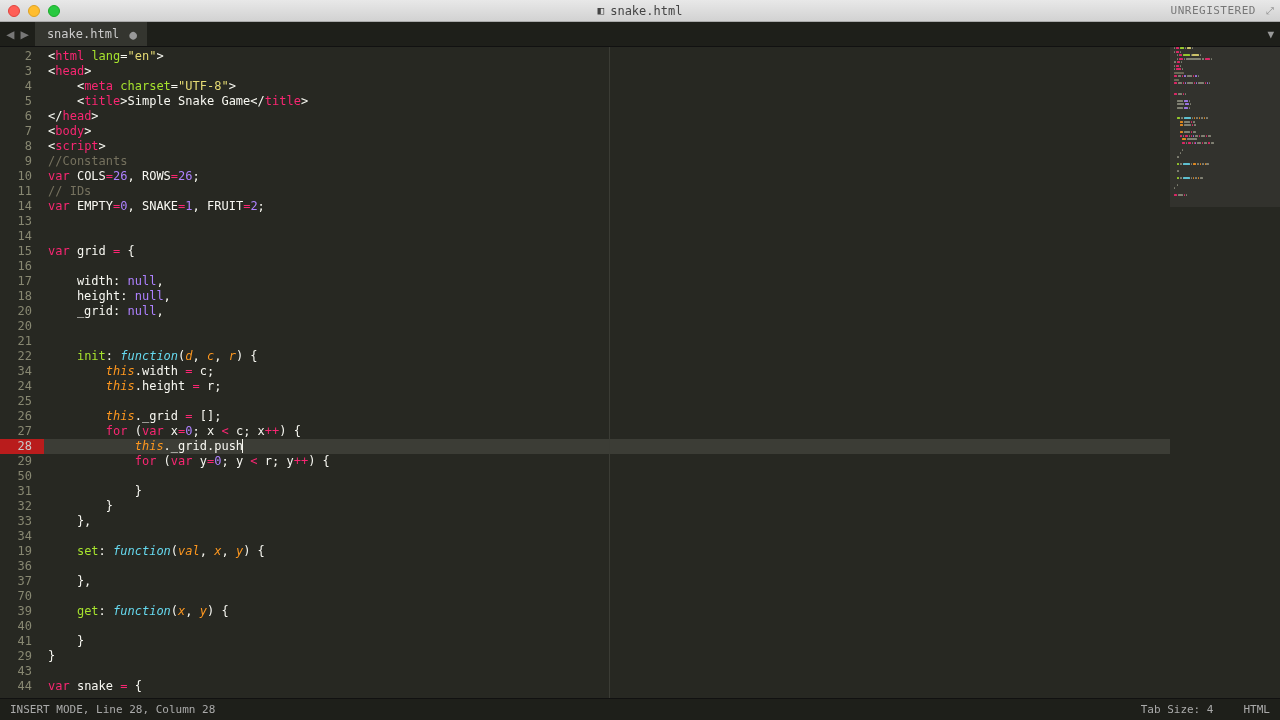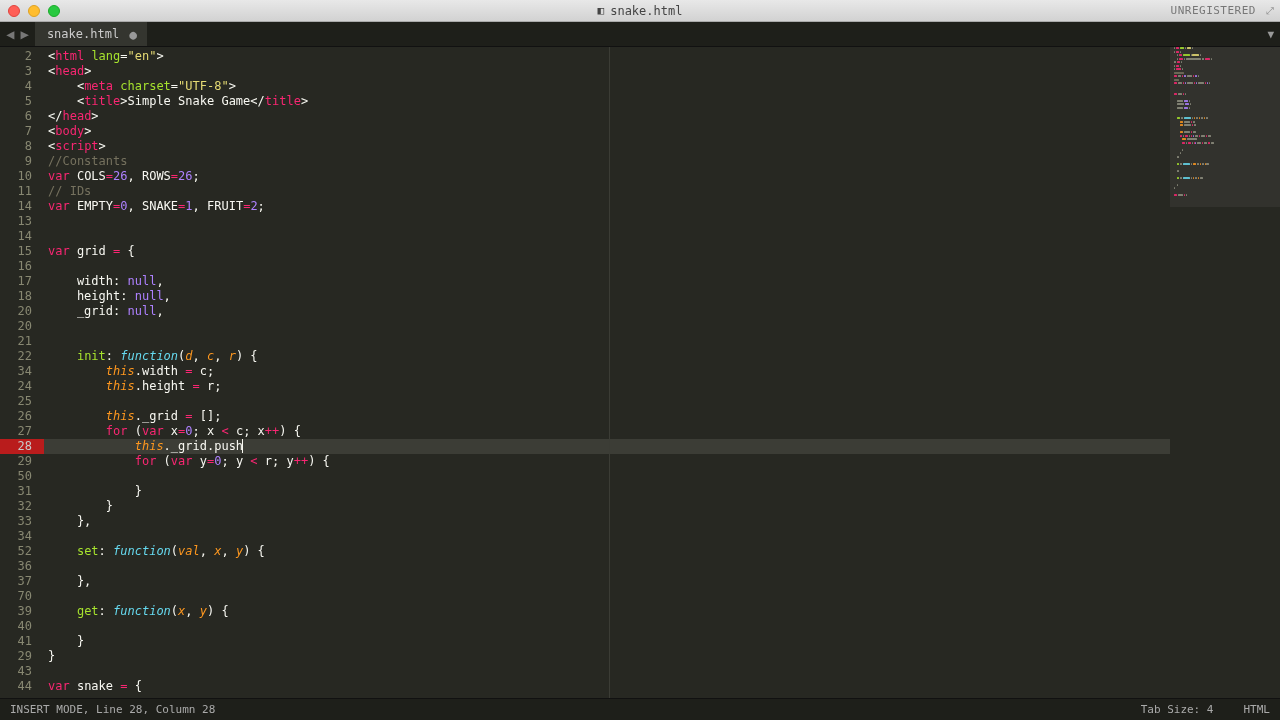--- a/index.html
+++ b/index.html
@@ -212,21 +212,21 @@
       <div class="ln">25</div>
       <div class="ln">26</div>
       <div class="ln">27</div>
       <div class="ln active">28</div>
       <div class="ln">29</div>
       <div class="ln">50</div>
       <div class="ln">31</div>
       <div class="ln">32</div>
       <div class="ln">33</div>
       <div class="ln">34</div>
-      <div class="ln">52</div>
+      <div class="ln">19</div>
       <div class="ln">36</div>
       <div class="ln">37</div>
       <div class="ln">70</div>
       <div class="ln">39</div>
       <div class="ln">40</div>
       <div class="ln">41</div>
       <div class="ln">29</div>
       <div class="ln">43</div>
       <div class="ln">44</div>
     </div>

